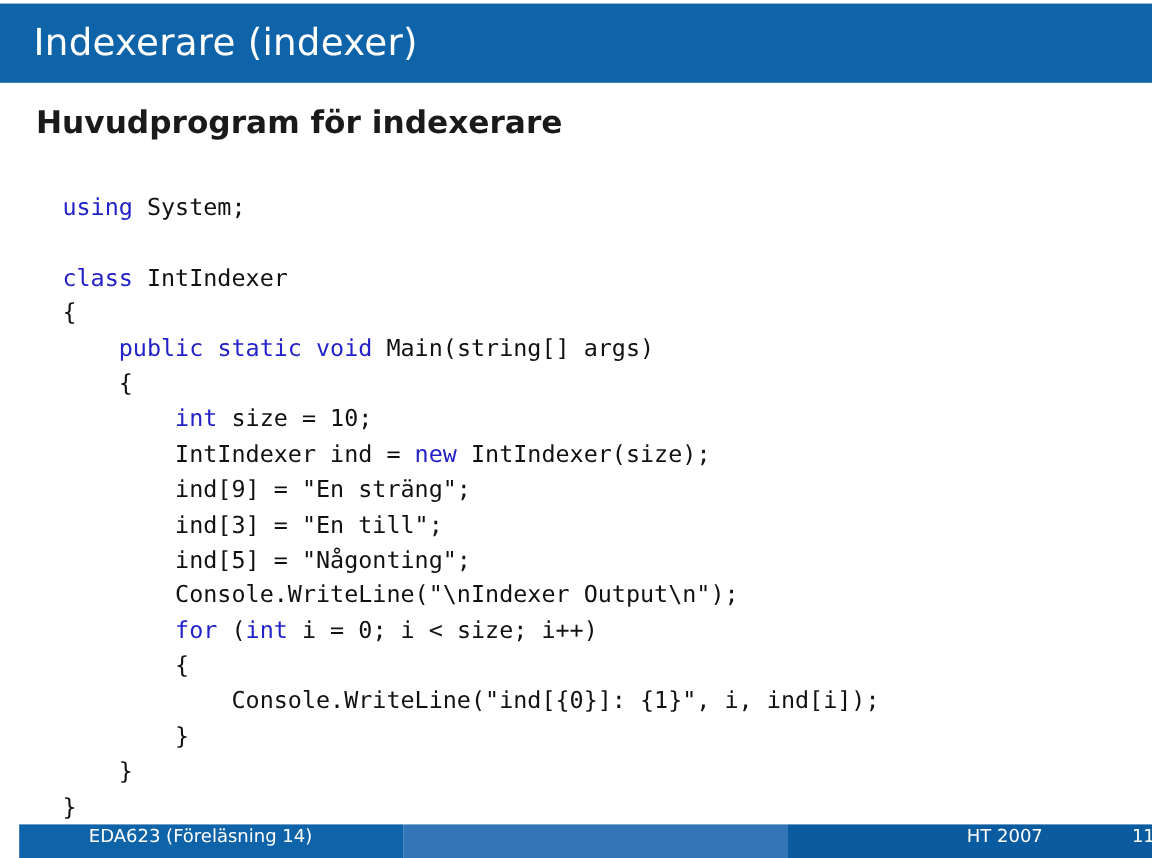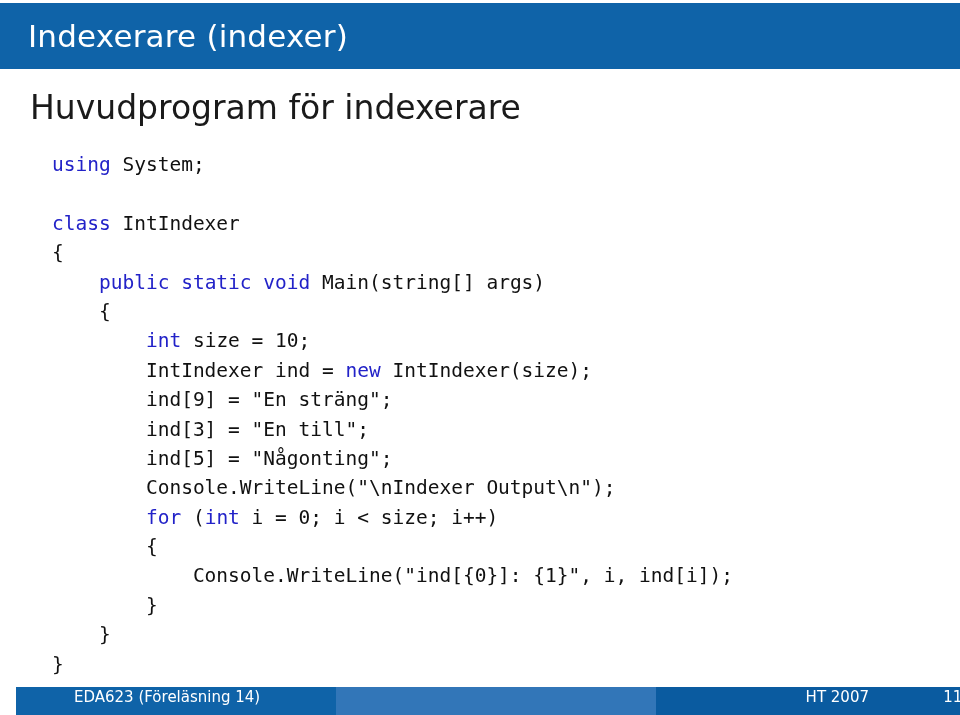--- a/index.html
+++ b/index.html
@@ -37,31 +37,31 @@
     font-family: "DejaVu Sans", sans-serif;
     white-space: nowrap;
   }
 
   
   #frame-title {
     position: absolute;
     left: 30px;
     top: 88px;
     color: #1a1a1a;
-    font-size: 33px;
-    font-weight: 400;
+    font-size: 26px;
+    font-weight: 700;
     font-family: "DejaVu Sans", sans-serif;
     white-space: nowrap;
   }
 
   
   #code-block {
     position: absolute;
     left: 52px;
-    top: 150px;
+    top: 158px;
     width: 880px;
     font-family: "DejaVu Sans Mono", monospace;
     font-size: 19.5px;
     line-height: 29.4px;
     color: #111111;
     white-space: pre;
   }
   .code-line {
     white-space: pre;
     height: 29.4px;

